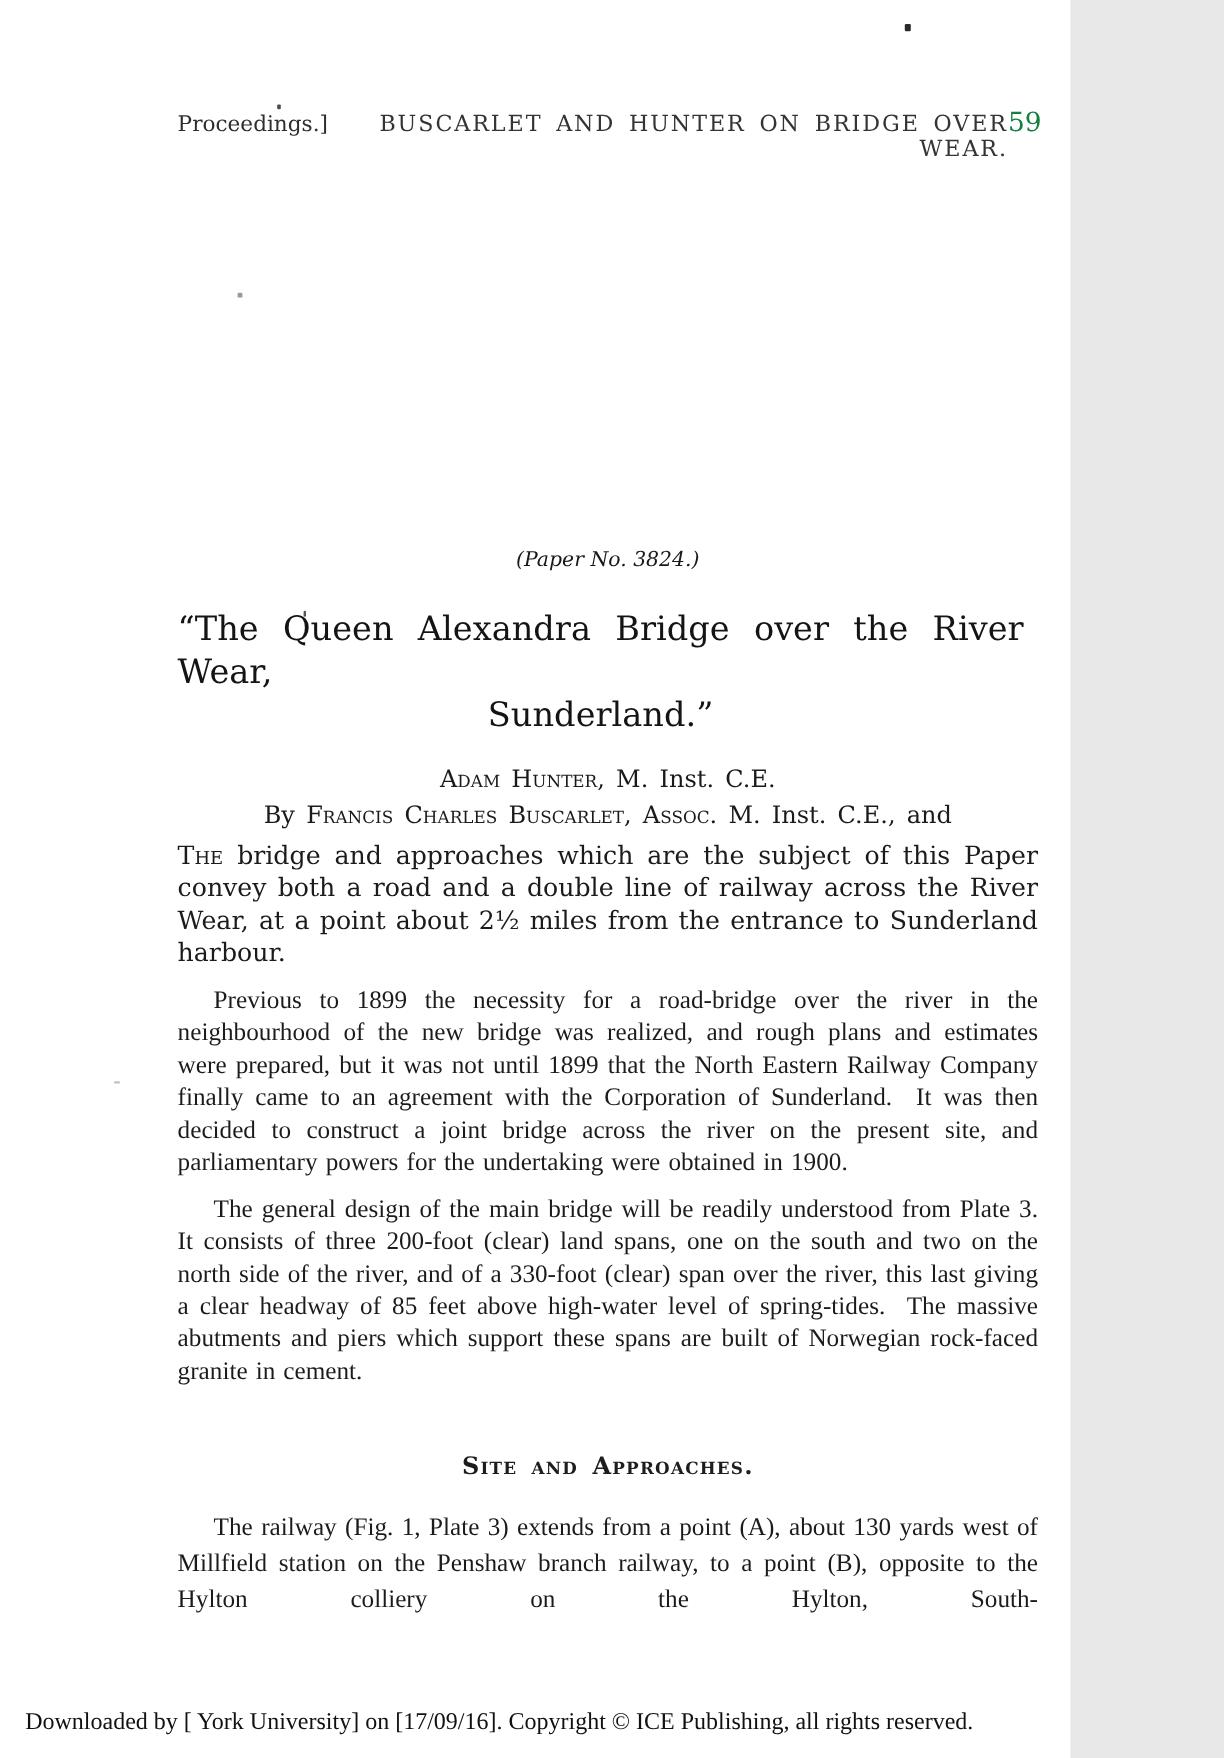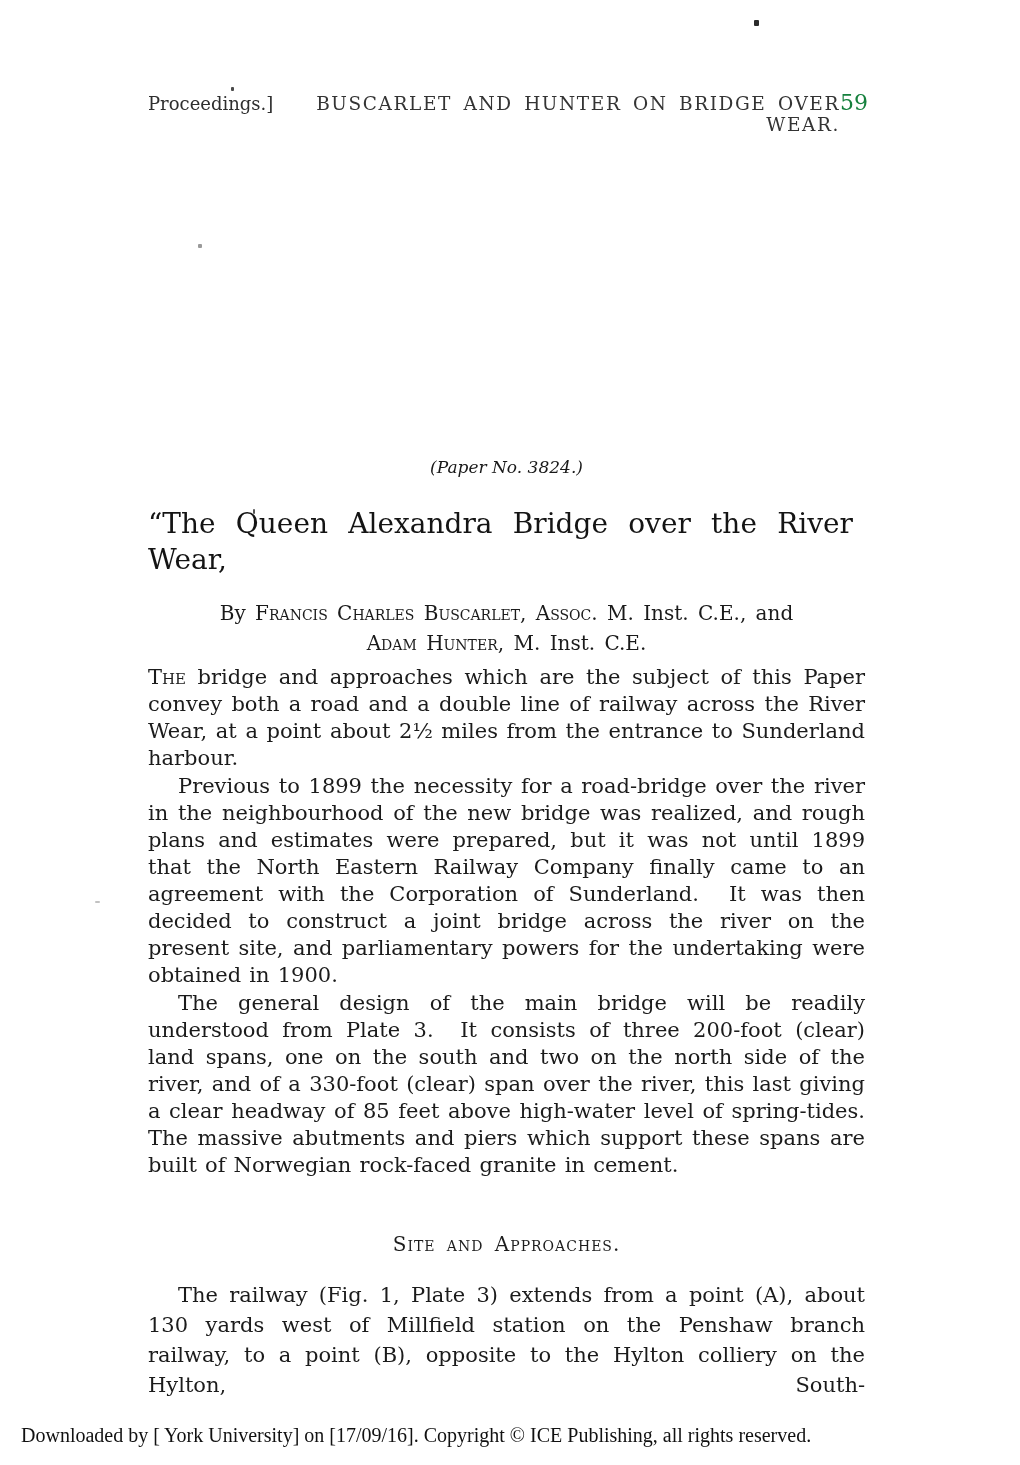--- a/index.html
+++ b/index.html
@@ -1,18 +1,18 @@
 <!DOCTYPE html>
 <html><head>
 <meta charset="utf-8">
 <style>
   html, body { margin: 0; padding: 0; background: #e8e8e8; }
   .page {
     position: relative;
-    width: 1020px;
+    width: 892px;
     height: 1465px;
     background: #ffffff;
     font-family: "DejaVu Serif", serif;
     color: #1c1c1c;
     overflow: hidden;
   }
 
   
   .running-head {
     position: absolute;
@@ -78,27 +78,27 @@
   p.body-par {
     margin: 0;
     font-size: 21px;
     line-height: 27px;
     text-align: justify;
     word-spacing: 1.5px;
     white-space: pre-wrap;
     color: #1b1b1b;
   }
   p.first  { margin-top: 6px; }
-  p.indent { text-indent: 30px; margin-top: 1px; }
+  p.indent { text-indent: 30px; margin-top: 12px; font-family: Liberation Serif, serif; }
   p.justify-last { text-align-last: justify; line-height: 30px; }
 
   .section-heading {
     margin: 52px 0 22px 0;
     text-align: center;
-    font-weight: normal;
+    font-weight: bold;
     font-size: 20px;
     line-height: 27px;
     letter-spacing: 1px;
     word-spacing: 4px;
     color: #1d1d1d;
   }
 
   .footer {
     position: absolute;
     left: 21px;
@@ -125,28 +125,29 @@
     <span class="running-title">BUSCARLET AND HUNTER ON BRIDGE OVER WEAR.</span>
     <span class="page-number">59</span>
   </header>
 
   <main class="column">
 
     <div class="paper-no">(Paper No. 3824.)</div>
 
     <h1 class="title">
       <div class="title-line1">“The Queen Alexandra Bridge over the River Wear,</div>
+      <div class="title-line2">Sunderland.”</div>
     </h1>
 
     <div class="byline">
       <div>
-        <span>By </span><span class="sc">Francis Charles Buscarlet, Assoc.</span><span> M. Inst. C.E., and</span>
+        <span class="sc">Adam Hunter,</span><span> M. Inst. C.E.</span>
       </div>
       <div>
-        <span class="sc">Adam Hunter,</span><span> M. Inst. C.E.</span>
+        <span>By </span><span class="sc">Francis Charles Buscarlet, Assoc.</span><span> M. Inst. C.E., and</span>
       </div>
     </div>
 
     <p class="body-par first"><span class="sc">The</span><span> bridge and approaches which are the subject of this Paper convey both a road and a double line of railway across the River Wear, at a point about 2½ miles from the entrance to Sunderland harbour.</span></p>
 
     <p class="body-par indent">Previous to 1899 the necessity for a road-bridge over the river in the neighbourhood of the new bridge was realized, and rough plans and estimates were prepared, but it was not until 1899 that the North Eastern Railway Company finally came to an agreement with the Corporation of Sunderland.  It was then decided to construct a joint bridge across the river on the present site, and parliamentary powers for the undertaking were obtained in 1900.</p>
 
     <p class="body-par indent">The general design of the main bridge will be readily understood from Plate 3.  It consists of three 200-foot (clear) land spans, one on the south and two on the north side of the river, and of a 330-foot (clear) span over the river, this last giving a clear headway of 85 feet above high-water level of spring-tides.  The massive abutments and piers which support these spans are built of Norwegian rock-faced granite in cement.</p>
 
     <h2 class="section-heading sc">Site and Approaches.</h2>

